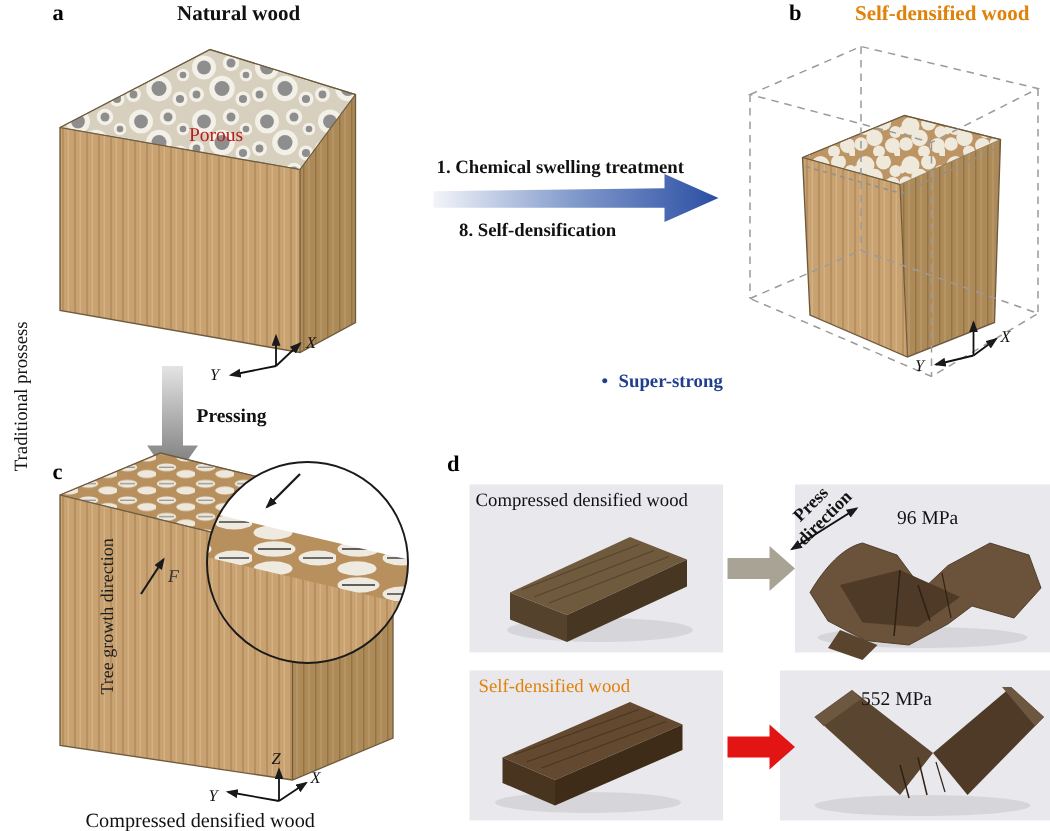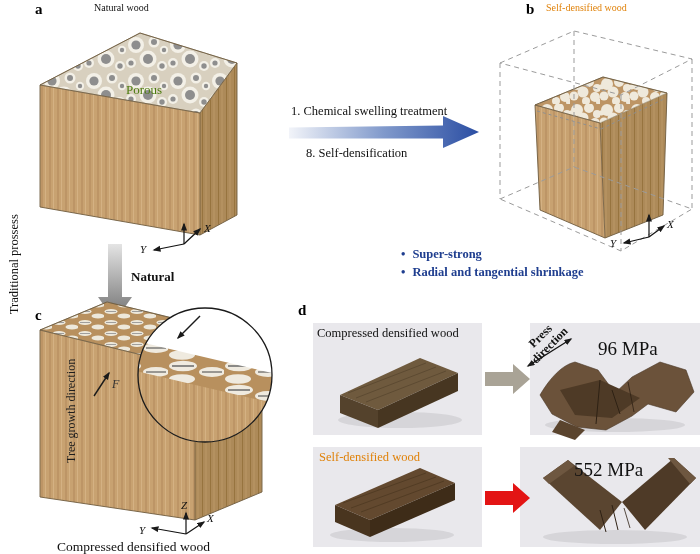--- a/index.html
+++ b/index.html
@@ -1,31 +1,31 @@
 <!DOCTYPE html>
 <html style="--accent-orange: #E0820A; --text-blue: #1F3E8F; --arrow-red: #E31414; --arrow-gray: #A9A396; --arrow-blue-dark: #2B4EA3; --wood-light: #C8A271; --wood-dark: #AD8A59; --photo-bg: #E9E8EC;"><head>
 <meta charset="utf-8">
 <style>
   html,body{margin:0;padding:0;background:#ffffff;}
   .canvas{position:relative;width:700px;height:554px;background:#fff;overflow:hidden;
           font-family:"Liberation Serif", serif;}
   svg{position:absolute;left:0;top:0;}
   .t{position:absolute;white-space:nowrap;color:#111;font-size:13px;line-height:1.15;z-index:5;}
   .panel-label{font-weight:bold;font-size:15px;color:#000;}
-  .title{font-weight:400;font-size:10px;}
+  .title{font-weight:700;font-size:14px;margin-left:24px;}
   .orange{color:var(--accent-orange,#E0820A);}
-  .step{font-weight:400;font-size:12.5px;}
+  .step{font-weight:700;font-size:12.5px;}
   .rot90{transform:rotate(-90deg);transform-origin:center center;text-align:center;white-space:nowrap;}
-  .bullets{position:absolute;left:401px;top:245px;z-index:5;}
+  .bullets{position:absolute;left:401px;top:245px;z-index:5;text-align:center;}
   .bullet-line{font-size:12.5px;font-weight:600;line-height:18px;color:var(--text-blue,#1F3E8F);}
   .bullet-line::before{content:"\2022";margin-right:7px;}
   .press-dir{width:64px;left:513px;top:328px;transform:rotate(-45deg);transform-origin:center center;
              text-align:center;white-space:normal;font-size:12px;font-weight:600;line-height:1.05;}
   .cap{font-weight:400;font-size:12.5px;}
-  .mpa{font-size:19px;text-align:right;}
+  .mpa{font-size:13px;text-align:right;}
   .axis{font-style:italic;font-size:11px;}
 </style>
 </head>
 <body>
 
 <div class="canvas">
 
 <svg width="700" height="554" viewBox="0 0 700 554">
   <defs>
     <marker id="ah" markerWidth="9" markerHeight="8" refX="6.5" refY="3" orient="auto" markerUnits="userSpaceOnUse">
@@ -214,35 +214,34 @@
     <line x1="600" y1="510" x2="606" y2="532" stroke="#2E2114" stroke-width="1"></line>
     <line x1="612" y1="505" x2="618" y2="530" stroke="#2E2114" stroke-width="1"></line>
     <line x1="624" y1="508" x2="630" y2="528" stroke="#2E2114" stroke-width="0.8"></line>
   </g>
   <path d="M485,372 L513,372 L513,364 L530,379 L513,394 L513,386 L485,386 Z" style="fill:var(--arrow-gray,#A9A396)"></path>
   <path d="M485,491 L513,491 L513,483 L530,498 L513,513 L513,505 L485,505 Z" style="fill:var(--arrow-red,#E31414)"></path>
 </svg>
 
 <div class="t panel-label" style="left:35px;top:1px;">a</div>
 <div class="t title" style="left:94px;top:2px;">Natural wood</div>
-<div class="t" style="left:126px;top:83px;font-size:13px;color:#4d7c0f;">Porous</div>
+<div class="t" style="left:126px;top:83px;font-size:13px;color:#b91c1c;">Porous</div>
 
 <div class="t step" style="left:291px;top:104px;">1. Chemical swelling treatment</div>
 <div class="t step" style="left:306px;top:146px;">8. Self-densification</div>
 
 <div class="t panel-label" style="left:526px;top:1px;">b</div>
 <div class="t title orange" style="left:546px;top:2px;">Self-densified wood</div>
 
 <div class="bullets">
   <div class="bullet-line">Super-strong</div>
-  <div class="bullet-line">Radial and tangential shrinkage</div>
 </div>
 
 <div class="t rot90" style="width:150px;left:-61px;top:257px;font-size:12.5px;">Traditional prossess</div>
-<div class="t" style="left:131px;top:270px;font-size:13px;font-weight:600;">Natural</div>
+<div class="t" style="left:131px;top:270px;font-size:13px;font-weight:600;">Pressing</div>
 
 <div class="t panel-label" style="left:35px;top:307px;">c</div>
 <div class="t rot90" style="width:132px;left:6px;top:404px;font-size:12px;color:#1d1d1d;">Tree growth direction</div>
 <div class="t" style="left:112px;top:378px;font-size:12px;font-style:italic;color:#333;">F</div>
 <div class="t cap" style="left:57px;top:539px;font-size:13.5px;">Compressed densified wood</div>
 
 <div class="t panel-label" style="left:298px;top:302px;">d</div>
 <div class="t cap" style="left:317px;top:326px;">Compressed densified wood</div>
 <div class="t press-dir">Press direction</div>
 <div class="t mpa" style="left:598px;top:338px;">96 MPa</div>

